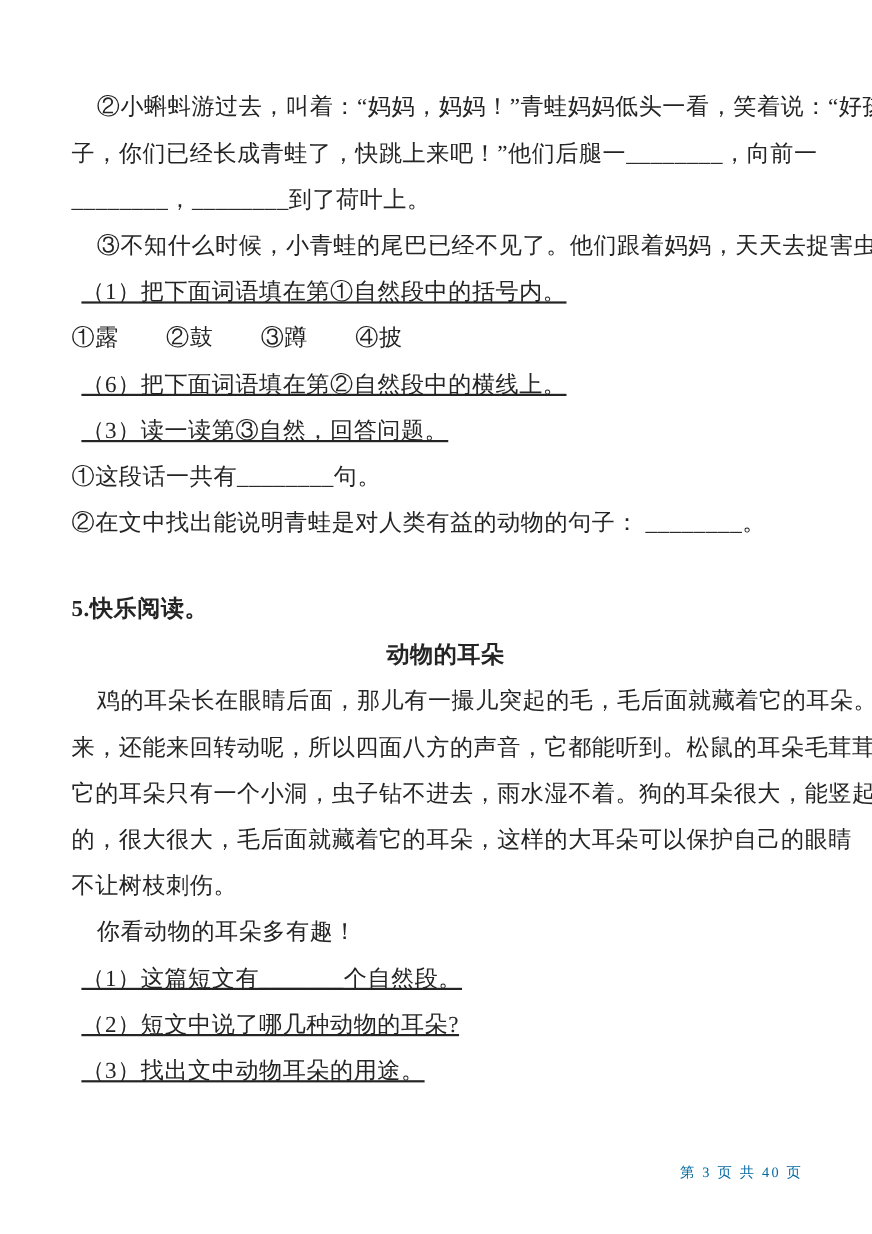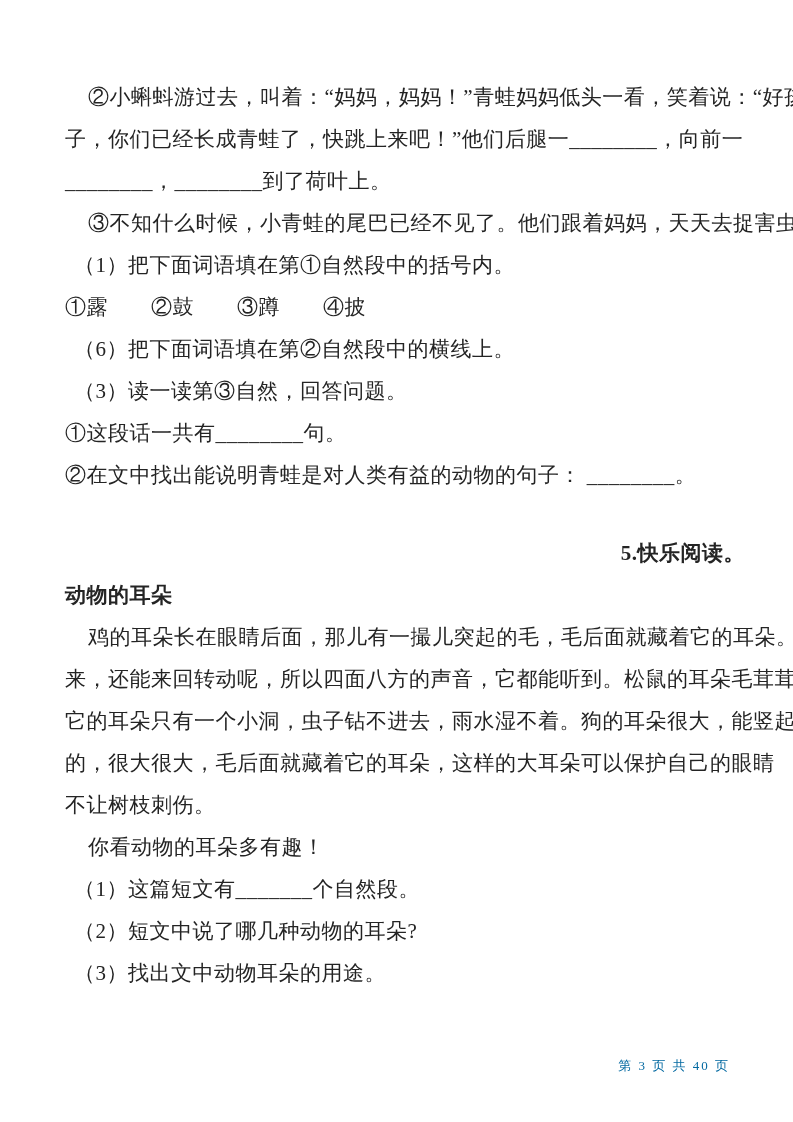--- a/index.html
+++ b/index.html
@@ -21,24 +21,24 @@
     top: 76px;
     width: 680px;
   }
   .line {
     height: 42px;
     line-height: 42px;
     white-space: pre;
     letter-spacing: 0.5px;
   }
   .indent { padding-left: 23px; }
-  .indent-sm { padding-left: 9px; }
+  .indent-sm { padding-left: 9px; text-decoration: underline; }
   .bold { font-weight: 700; }
-  .center { }
-  .section-heading { margin-top: 36px; text-align: right; }
+  .center { text-align: center; }
+  .section-heading { margin-top: 36px; }
   .footer {
     position: absolute;
     top: 1056px;
     right: 63px;
     font-size: 13px;
     line-height: 20px;
     color: #0369a1;
     letter-spacing: 2px;
     text-align: center;
   }

